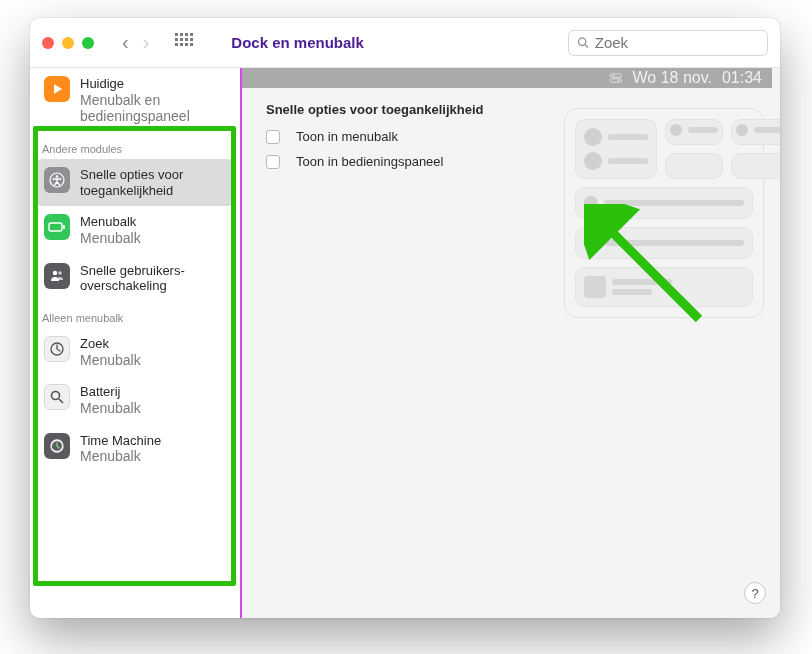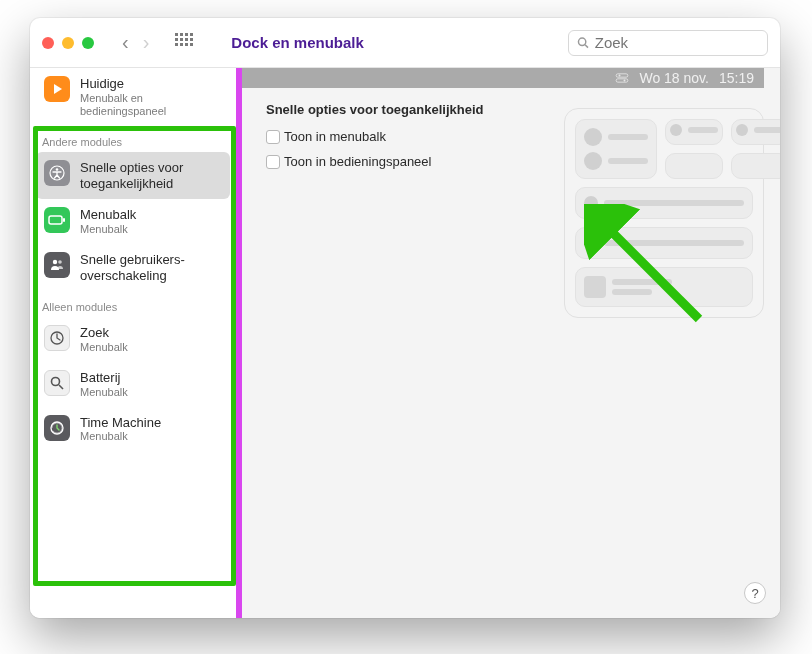--- a/index.html
+++ b/index.html
@@ -49,21 +49,21 @@
   padding:0 8px; color:#9a9a9a; gap:6px;
 }
 .search svg { width:13px; height:13px; }
 .search input {
   border:none; outline:none; font-size:15px; width:100%; color:#333; background:transparent;
 }
 .body { flex:1; display:flex; overflow:hidden; }
 .sidebar {
   width: 212px;
   background:#fff;
-  border-right:6px solid #d946ef;
+  border-right:2px solid #d946ef;
   overflow-y:auto;
   position:relative;
 }
 .highlight-box {
   position:absolute;
   left:3px; top:58px;
   width:203px; height:460px;
   border:5px solid #2bc10a;
   pointer-events:none;
   border-radius:2px;
@@ -75,43 +75,43 @@
   cursor:default;
 }
 .side-item.selected { background:#dcdcdc; border-radius:6px; margin:0 6px; padding-left:8px;}
 .side-icon {
   width:26px; height:26px; border-radius:6px;
   display:flex; align-items:center; justify-content:center;
   flex-shrink:0; font-size:14px;
 }
 .side-txt { display:flex; flex-direction:column; line-height:1.2; }
 .side-label { font-size:13px; color:#2a2a2a; }
-.side-sub { font-size:11px; color:#7a7a7a; }
+.side-sub { font-size:14px; color:#7a7a7a; }
 .sect-header {
   font-size:11px; color:#8a8a8a; padding:10px 12px 4px 12px;
 }
 .content {
   flex:1; background:#f4f4f4; position:relative; overflow:hidden;
 }
 .mock-menubar {
-  position:absolute; top:0; right:16px; height:20px;
+  position:absolute; top:0; right:8px; height:20px;
   display:flex; align-items:center; gap:10px;
   padding:0 10px;
   background: rgba(120,120,120,0.6);
-  color:#f0f0f0; font-size:14px;
+  color:#f0f0f0; font-size:16px;
   border-top-right-radius:0;
 }
 .mock-menubar .mico { width:14px; height:10px; opacity:0.9; }
 .main-area {
   padding: 34px 24px 24px 24px;
   display:flex; gap:20px;
 }
 .opts { flex-shrink:0; }
 .opts h3 { font-size:13px; font-weight:700; color:#2a2a2a; margin-bottom:12px;}
-.chk-row { display:flex; align-items:center; gap:4px; margin-bottom:10px; font-size:13px; color:#2a2a2a;}
+.chk-row { display:flex; align-items:center; gap:16px; margin-bottom:10px; font-size:13px; color:#2a2a2a;}
 .chk {
   width:14px; height:14px; border:1px solid #b8b8b8; border-radius:3px; background:#fff;
 }
 .preview {
   position:absolute; right:16px; top:40px; width:200px;
   border:1px solid #e0e0e0; border-radius:14px;
   padding:10px; background:#f4f4f4;
   display:flex; flex-direction:column; gap:8px;
 }
 .prow { display:flex; gap:8px; }
@@ -243,21 +243,21 @@
               <path d="M2 13 Q2 9 6 9 Q10 9 10 13 Z"></path>
               <circle cx="11" cy="5" r="1.8" opacity="0.7"></circle>
               <path d="M8.5 12 Q8.5 9 11 9 Q14 9 14 12 Z" opacity="0.7"></path>
             </svg>
         </div>
         <div class="side-txt">
           <span class="side-label">Snelle gebruikers-overschakeling</span>
         </div>
       </div>
 
-      <div class="sect-header">Alleen modules</div>
+      <div class="sect-header">Alleen menubalk</div>
 
       <div class="side-item">
         <div class="side-icon ic-white">
           <svg width="16" height="16" viewBox="0 0 16 16">
               <circle cx="8" cy="8" r="6" fill="none" stroke="#555" stroke-width="1.3"></circle>
               <path d="M8 4 L8 8 L11 10" stroke="#555" stroke-width="1.3" fill="none" stroke-linecap="round"></path>
             </svg>
         </div>
         <div class="side-txt">
           <span class="side-label">Zoek</span>
@@ -298,21 +298,21 @@
 
     <div class="content">
       <div class="mock-menubar" style="width:100%; justify-content:flex-end;">
         <svg class="mico" viewBox="0 0 16 12">
             <rect x="1" y="1" width="14" height="4" rx="2" fill="none" stroke="#eee"></rect>
             <rect x="1" y="7" width="14" height="4" rx="2" fill="none" stroke="#eee"></rect>
             <circle cx="5" cy="3" r="1.2" fill="#eee"></circle>
             <circle cx="11" cy="9" r="1.2" fill="#eee"></circle>
           </svg>
         <span>Wo 18 nov.</span>
-        <span>15:19</span>
+        <span>01:34</span>
       </div>
 
       <div class="main-area">
         <div class="opts">
           <h3>Snelle opties voor toegankelijkheid</h3>
           <label class="chk-row">
             <span class="chk"></span>
             <span>Toon in menubalk</span>
           </label>
           <label class="chk-row">

